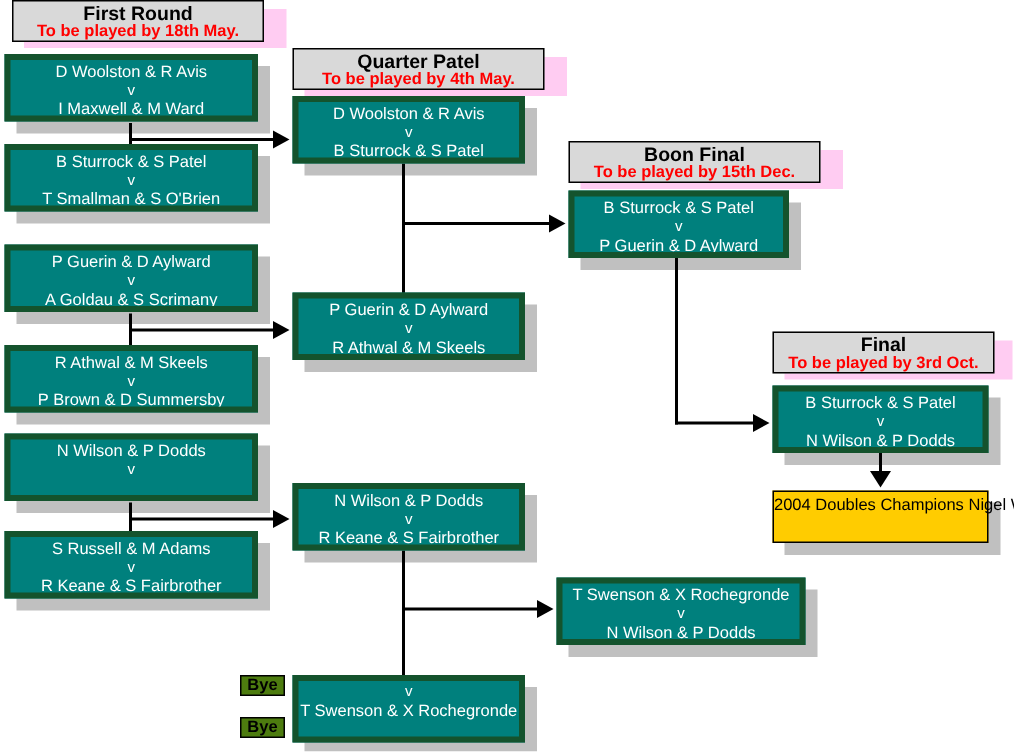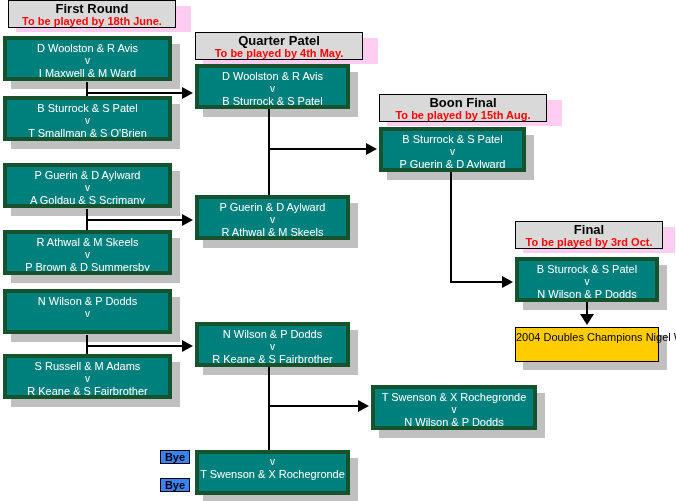--- a/index.html
+++ b/index.html
@@ -79,21 +79,21 @@
     font-size: 11px;
     line-height: 1.25;
     padding-top: 3px;
     z-index: 3;
     white-space: nowrap;
   }
 
   
   .bye {
     position: absolute;
-    background: #3b82f6;
+    background: #4d7c0f;
     border: 1px solid #000000;
     color: #000000;
     font-size: 11px;
     font-weight: bold;
     text-align: center;
     line-height: 12px;
     z-index: 4;
   }
 
   
@@ -118,33 +118,33 @@
   }
 </style>
 </head>
 <body>
 
 <div id="bracket">
 
   <div class="pink-shadow" style="left:16px; top:6px; width:175px; height:26px;"></div>
   <div class="round-header" style="left:8px; top:0px; width:168px; height:28px;">
     <div class="round-title">First Round</div>
-    <div class="round-date">To be played by 18th June.</div>
+    <div class="round-date">To be played by 18th May.</div>
   </div>
 
   <div class="pink-shadow" style="left:203px; top:38px; width:175px; height:26px;"></div>
   <div class="round-header" style="left:195px; top:32px; width:168px; height:28px;">
     <div class="round-title">Quarter Patel</div>
     <div class="round-date">To be played by 4th May.</div>
   </div>
 
   <div class="pink-shadow" style="left:387px; top:100px; width:175px; height:26px;"></div>
   <div class="round-header" style="left:379px; top:94px; width:168px; height:28px;">
     <div class="round-title">Boon Final</div>
-    <div class="round-date">To be played by 15th Aug.</div>
+    <div class="round-date">To be played by 15th Dec.</div>
   </div>
 
   <div class="pink-shadow" style="left:523px; top:227px; width:152px; height:26px;"></div>
   <div class="round-header" style="left:515px; top:221px; width:148px; height:28px;">
     <div class="round-title">Final</div>
     <div class="round-date">To be played by 3rd Oct.</div>
   </div>
 
   <div class="gray-shadow" style="left:11px; top:44px; width:169px; height:45px;"></div>
   <div class="match" style="left:3px; top:36px; width:169px; height:45px;">

